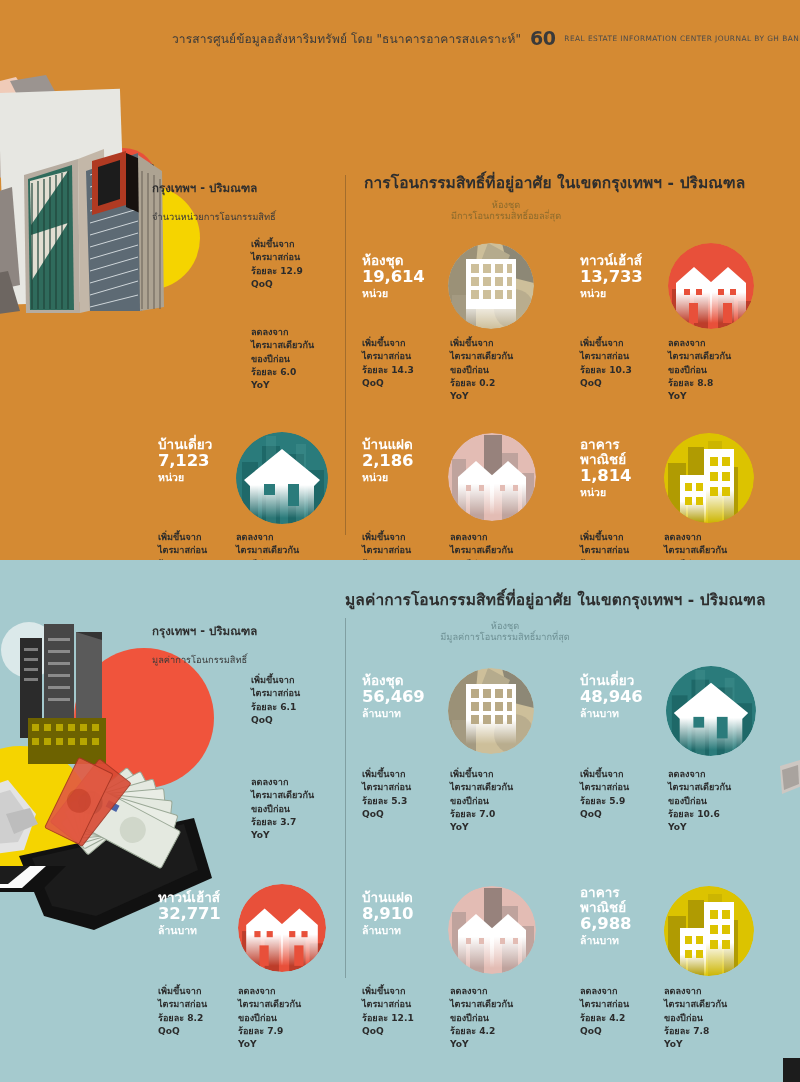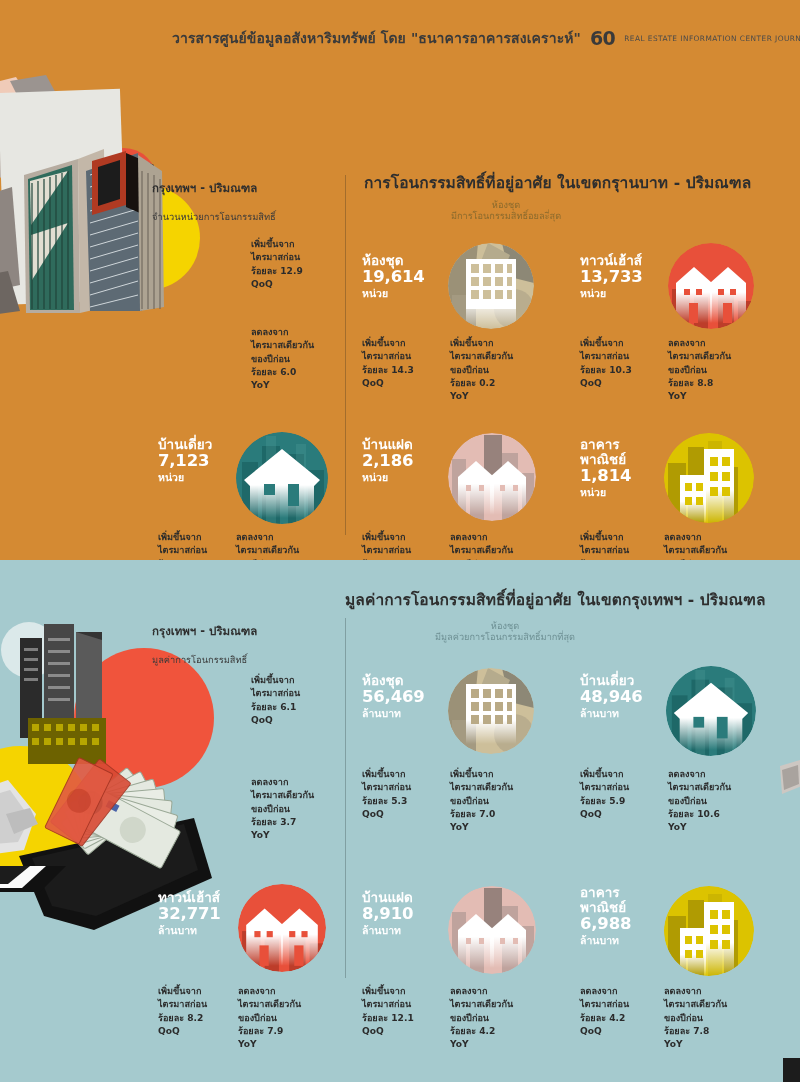--- a/index.html
+++ b/index.html
@@ -12,21 +12,21 @@
 
   
   .masthead {
     position: absolute; left: 0; top: 0; width: 800px; height: 75px;
     background: #d48a33;
   }
   .masthead-inner {
     position: absolute; left: 172px; top: 27px;
     display: flex; align-items: center; gap: 9px;
   }
-  .mast-th { font-size: 14px; color: #3a3a3a; letter-spacing: .1px; white-space: nowrap; font-weight: bold; }
+  .mast-th { font-size: 12px; color: #3a3a3a; letter-spacing: .1px; white-space: nowrap; }
   .mast-num { font-size: 19px; font-weight: bold; color: #3a3a3a; letter-spacing: -.6px; }
   .mast-en { font-size: 7.4px; color: #4a4a4a; letter-spacing: .45px; white-space: nowrap; }
 
   
   .section { position: absolute; left: 0; width: 800px; overflow: hidden; }
   .sec-orange { top: 75px; height: 485px; background: #d48a33; }
   .sec-teal   { top: 560px; height: 626px; background: #a5cace; }
 
   
   .sec-title {
@@ -129,21 +129,21 @@
           <line x1="156" y1="96" x2="156" y2="234"></line>
             <line x1="162" y1="98" x2="162" y2="234"></line>
           <line x1="168" y1="100" x2="168" y2="234"></line>
             <line x1="174" y1="104" x2="174" y2="234"></line>
         </g>
         <path d="M0 120 L26 112 L34 210 L6 216 Z" fill="#8e8681"></path>
         <path d="M0 200 L22 196 L34 236 L4 240 Z" fill="#6d6661"></path>
       </svg>
     </div>
 
-    <div class="sec-title" style="left:364px; top:95px;">การโอนกรรมสิทธิ์ที่อยู่อาศัย ในเขตกรุานบาท - ปริมณฑล</div>
+    <div class="sec-title" style="left:364px; top:95px;">การโอนกรรมสิทธิ์ที่อยู่อาศัย ในเขตกรุงเทพฯ - ปริมณฑล</div>
 
     <div class="sec-subtitle" style="left:386px; top:124px; width:240px;">
       <div>ห้องชุด</div>
       <div>มีการโอนกรรมสิทธิ์อยละี่สุด</div>
     </div>
 
     <div class="cap-block" style="left:152px; top:104px; width:190px;">
       <div class="cap-title">กรุงเทพฯ - ปริมณฑล</div>
       <div class="cap-sub">จำนวนหน่วยการโอนกรรมสิทธิ์</div>
     </div>
@@ -522,21 +522,21 @@
         <path d="M0 170 L24 162 L52 196 L40 232 L10 236 L0 220 Z" fill="#e3e3e3"></path>
         <path d="M6 178 L26 172 L46 200 L34 224 L10 226 Z" fill="#cfcfcf"></path>
         <path d="M22 196 L46 190 L54 206 L30 216 Z" fill="#bdbdbd"></path>
       </svg>
     </div>
 
     <div class="sec-title" style="left:345px; top:27px;">มูลค่าการโอนกรรมสิทธิ์ที่อยู่อาศัย ในเขตกรุงเทพฯ - ปริมณฑล</div>
 
     <div class="sec-subtitle" style="left:380px; top:60px; width:250px;">
       <div>ห้องชุด</div>
-      <div>มีมูลค่วยการโอนกรรมสิทธิ์มากที่สุด</div>
+      <div>มีมูลค่การโอนกรรมสิทธิ์มากที่สุด</div>
     </div>
 
     <div class="cap-block" style="left:152px; top:62px; width:190px;">
       <div class="cap-title">กรุงเทพฯ - ปริมณฑล</div>
       <div class="cap-sub">มูลค่าการโอนกรรมสิทธิ์</div>
     </div>
 
     <div class="divider" style="left:345px; top:58px; height:360px;"></div>
 
     <div class="delta" style="left:251px; top:114px;">

